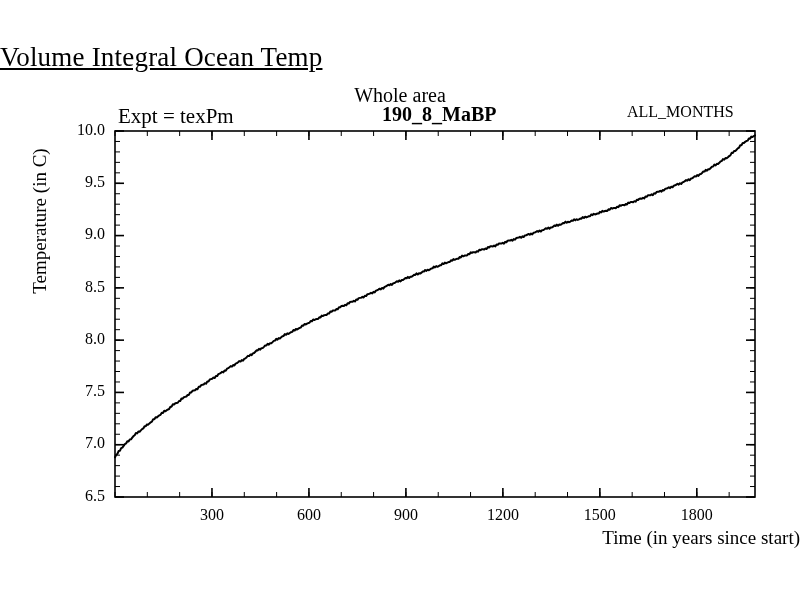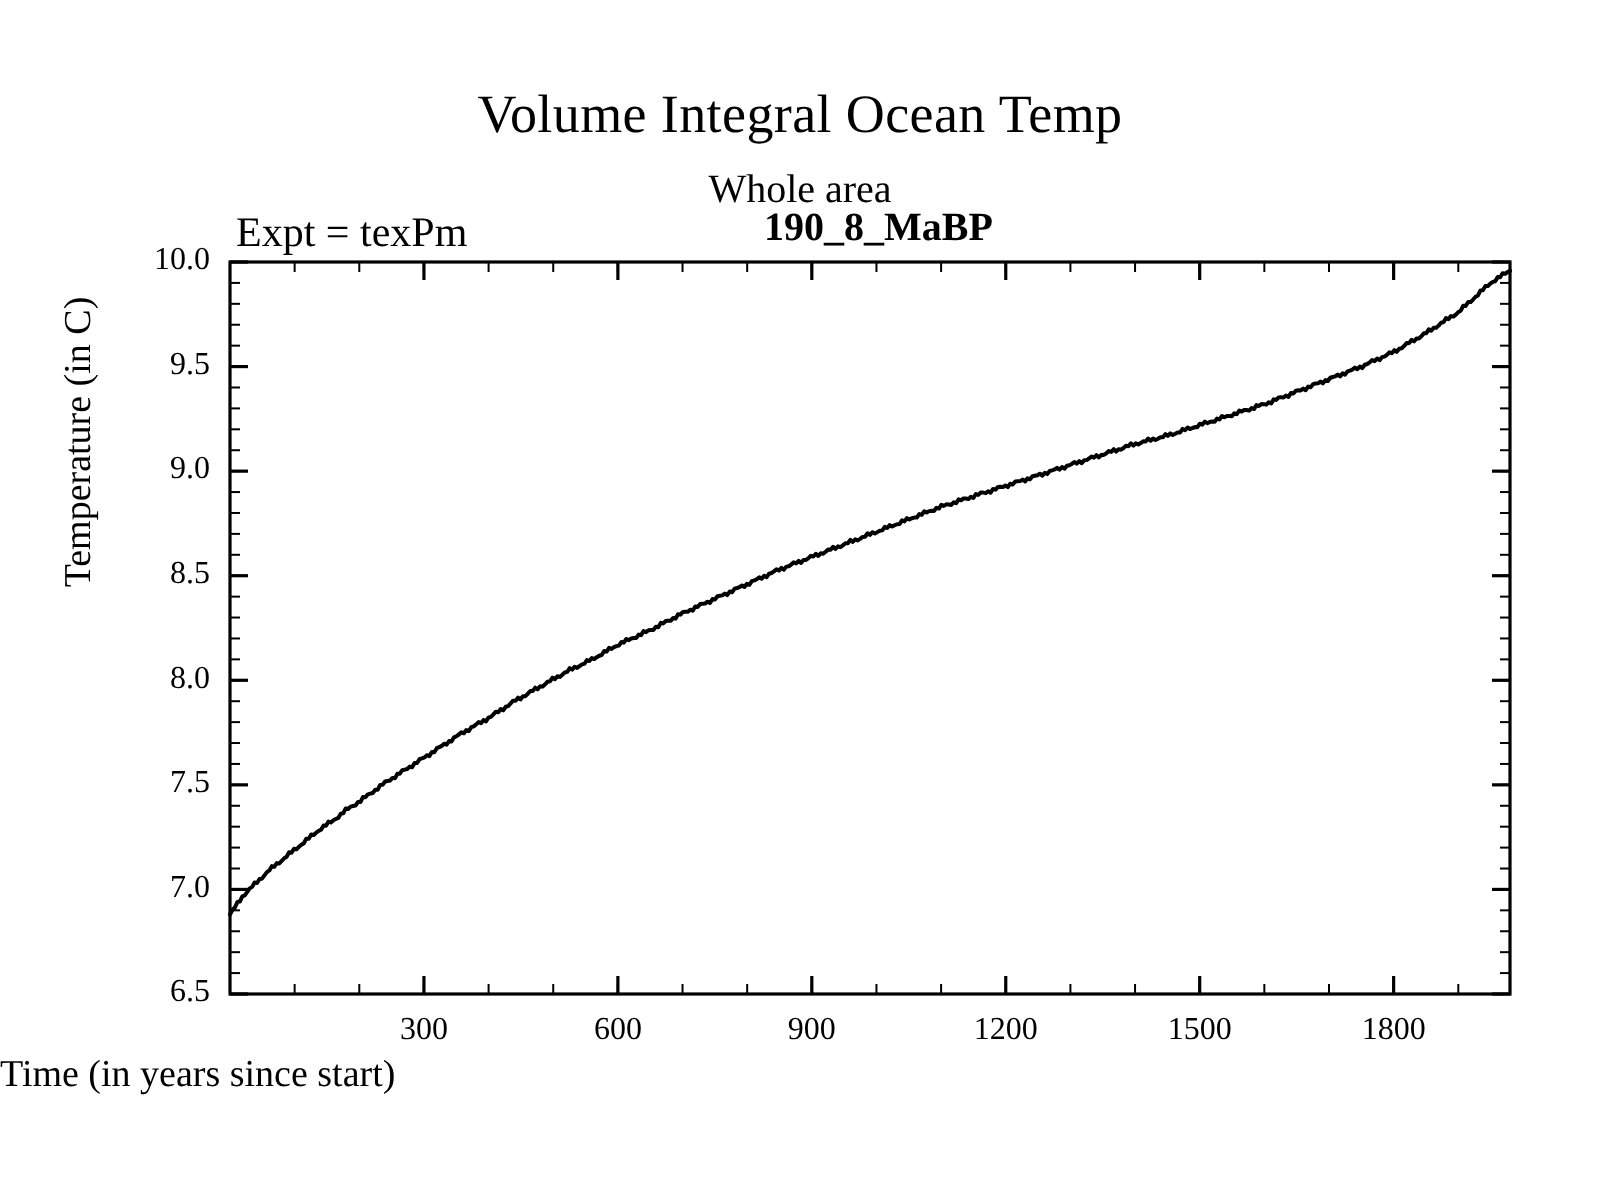--- a/index.html
+++ b/index.html
@@ -6,33 +6,33 @@
   body{
     width:800px;height:600px;background:#ffffff;
     font-family:"Liberation Serif","DejaVu Serif",serif;
     color:#000000;overflow:hidden;position:relative;
   }
   #stage{position:absolute;inset:0;}
 
   .txt{position:absolute;white-space:pre;color:#000;}
 
   #title{
-    left:0;right:0;top:42px;text-align:center;
-    font-size:27px;letter-spacing:.2px;
+    left:0;right:0;top:42px;text-align:left;
+    font-size:27px;letter-spacing:.2px;text-decoration:underline;
   }
   #subtitle{
     left:0;right:0;top:84px;text-align:center;
     font-size:20px;
   }
   #expt{left:118px;top:104px;font-size:21px;}
   #period{left:382px;top:103px;font-size:20px;font-weight:bold;}
   #months{left:627px;top:103px;font-size:16px;}
 
   #xlabel{
-    left:0;right:0;top:527px;text-align:left;font-size:19px;
+    left:0;right:0;top:527px;text-align:right;font-size:19px;
   }
   #ylabel{
     left:-60px;top:210px;width:200px;text-align:center;font-size:19px;
     transform:rotate(-90deg);transform-origin:center center;
   }
 
   #plotsvg{position:absolute;left:0;top:0;}
   .ytick-lbl{font-size:16px;text-anchor:end;dominant-baseline:middle;}
   .xtick-lbl{font-size:16px;text-anchor:middle;dominant-baseline:hanging;}
 </style>
@@ -42,20 +42,21 @@
 <div id="stage">
 
   <div class="txt" id="title">Volume Integral Ocean Temp</div>
 
   <div class="txt" id="subtitle">Whole area</div>
 
   <div class="txt" id="expt">Expt = texPm</div>
 
   <div class="txt" id="period">190_8_MaBP</div>
 
+  <div class="txt" id="months">ALL_MONTHS</div>
 
   <svg id="plotsvg" width="800" height="600">
     <g id="axes-group">
         <rect x="115" y="131" width="640" height="366" fill="none" stroke="#000" stroke-width="1.6"></rect>
       </g>
     <g id="ticks-group">
         <line x1="115" y1="497" x2="124" y2="497" stroke="#000" stroke-width="1.6"></line>
         <line x1="755" y1="497" x2="746" y2="497" stroke="#000" stroke-width="1.6"></line>
         <line x1="115" y1="444.7142857142857" x2="124" y2="444.7142857142857" stroke="#000" stroke-width="1.6"></line>
         <line x1="755" y1="444.7142857142857" x2="746" y2="444.7142857142857" stroke="#000" stroke-width="1.6"></line>

